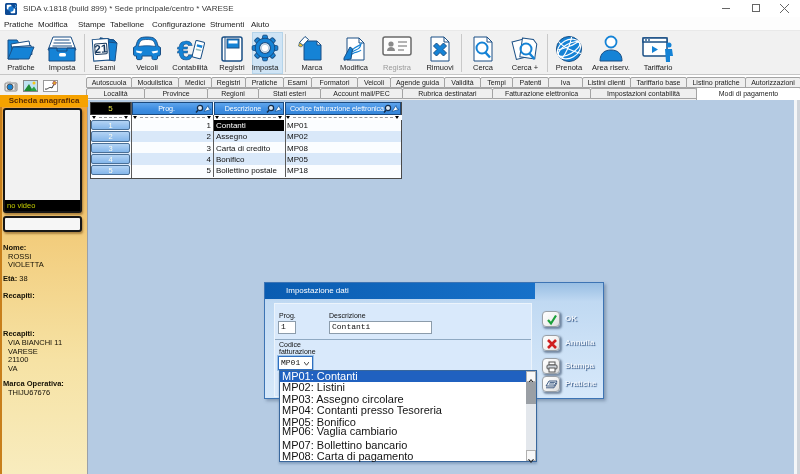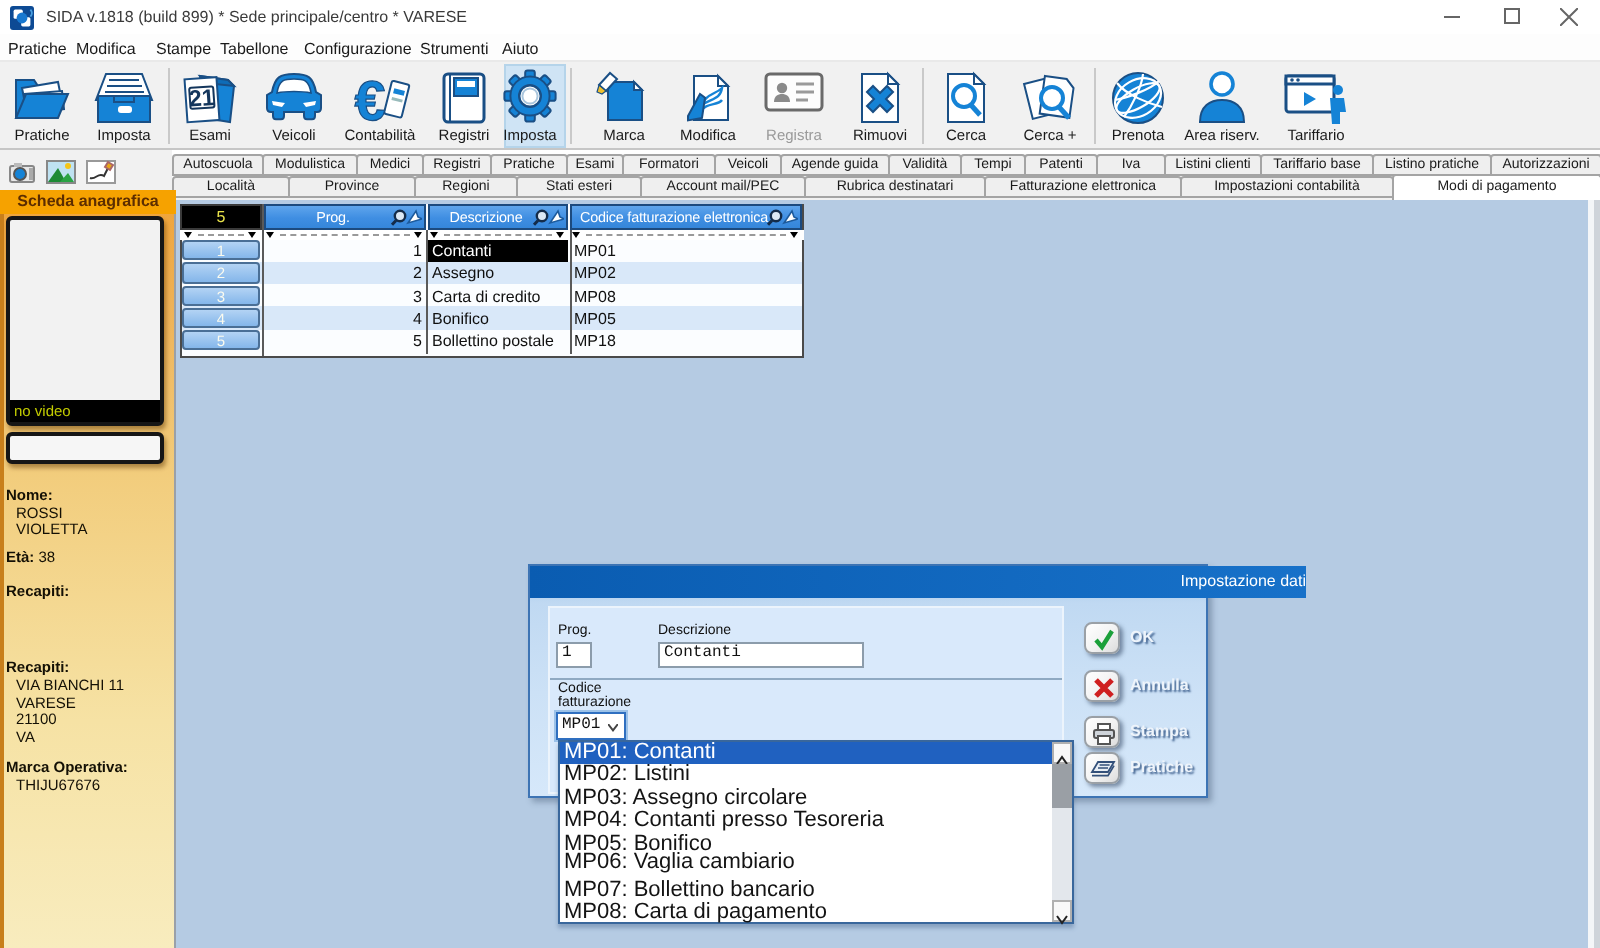--- a/index.html
+++ b/index.html
@@ -34,21 +34,21 @@
   .sbb { font-weight:bold; }
   
   .hdr { position:absolute; height:13px; background:linear-gradient(180deg,#5fa5ec 0%,#3f8ee2 55%,#3586da 100%); border:1px solid #1c4a7e; color:#fff; font-size:7.2px; text-align:center; line-height:12px; letter-spacing:-0.1px; }
   .rownum { position:absolute; background:linear-gradient(180deg,#b3d3f4 0%,#84b6ea 100%); border:1px solid #4a6f96; border-radius:2px; color:#fbfbef; font-size:7.5px; text-align:center; }
   .cellt { position:absolute; font-size:8px; color:#101010; white-space:nowrap; }
   .ftri { position:absolute; width:0; height:0; border-left:2px solid transparent; border-right:2px solid transparent; border-top:3.5px solid #000; }
   .fdash { position:absolute; height:0; border-top:1px dashed #9a9a9a; }
   .vline { position:absolute; width:1px; background:#5a5a5a; }
   
   #dialog { left:264px; top:282px; width:340px; height:117px; background:linear-gradient(180deg,#98bee3 0%,#c0d9f2 16%,#cce1f6 55%,#d6e8fa 100%); border:1px solid #3d74b4; box-shadow:2px 2px 3px rgba(40,60,90,.35); }
-  #dlgtitle { left:265px; top:283px; width:388px; height:16px; background:linear-gradient(90deg,#0a5cb1,#1771c9); color:#fff; font-size:8px; line-height:16px; padding-left:21px;text-align:right; }
+  #dlgtitle { left:265px; top:283px; width:270px; height:16px; background:linear-gradient(90deg,#0a5cb1,#1771c9); color:#fff; font-size:8px; line-height:16px; padding-left:21px; }
   #dlgpanel { left:274px; top:303px; width:258px; height:94px; background:#d9e9fb; border:1px solid #ecf4fc; }
   .dlbl { position:absolute; font-size:7px; color:#101010; white-space:nowrap; }
   .dinput { position:absolute; background:#fff; border:1px solid #8c9cab; font-family:"Liberation Mono",monospace; font-size:8px; color:#101010; padding-left:2px; }
   #dlgdivider { left:275px; top:339px; width:256px; height:1px; background:#8fa9c2; }
   #ddbtn { left:278px; top:356px; width:35px; height:14px; background:#fff; border:1px solid #2f6fc0; box-shadow:0 0 0 1px #9cc2e8; font-family:"Liberation Mono",monospace; font-size:8px; line-height:12px; padding-left:2px; color:#101010; }
   #ddlist { left:279px; top:370px; width:258px; height:92px; background:#fff; border:1px solid #39679c; box-shadow:0 2px 2px rgba(80,110,150,.45); }
   .ddrow { position:absolute; left:1px; width:246px; height:11.5px; font-family:Liberation Sans, sans-serif; font-size:11px; line-height:11.5px; padding-left:2px; color:#141414; white-space:nowrap; }
   .ddsel { background:#2061c0; color:#fff; }
   .dbtn { position:absolute; left:542px; width:18px; height:16px; background:linear-gradient(135deg,#ffffff 0%,#f2f2f2 55%,#dcdcdc 100%); border:1px solid #9aa0a6; border-radius:4px; box-shadow:1.5px 1.5px 2px rgba(30,50,80,.5); }
   .dbl { position:absolute; left:565px; font-size:8px; font-weight:bold; color:#eef4fb; text-shadow:1px 1px 1px #3c5e8c; }

